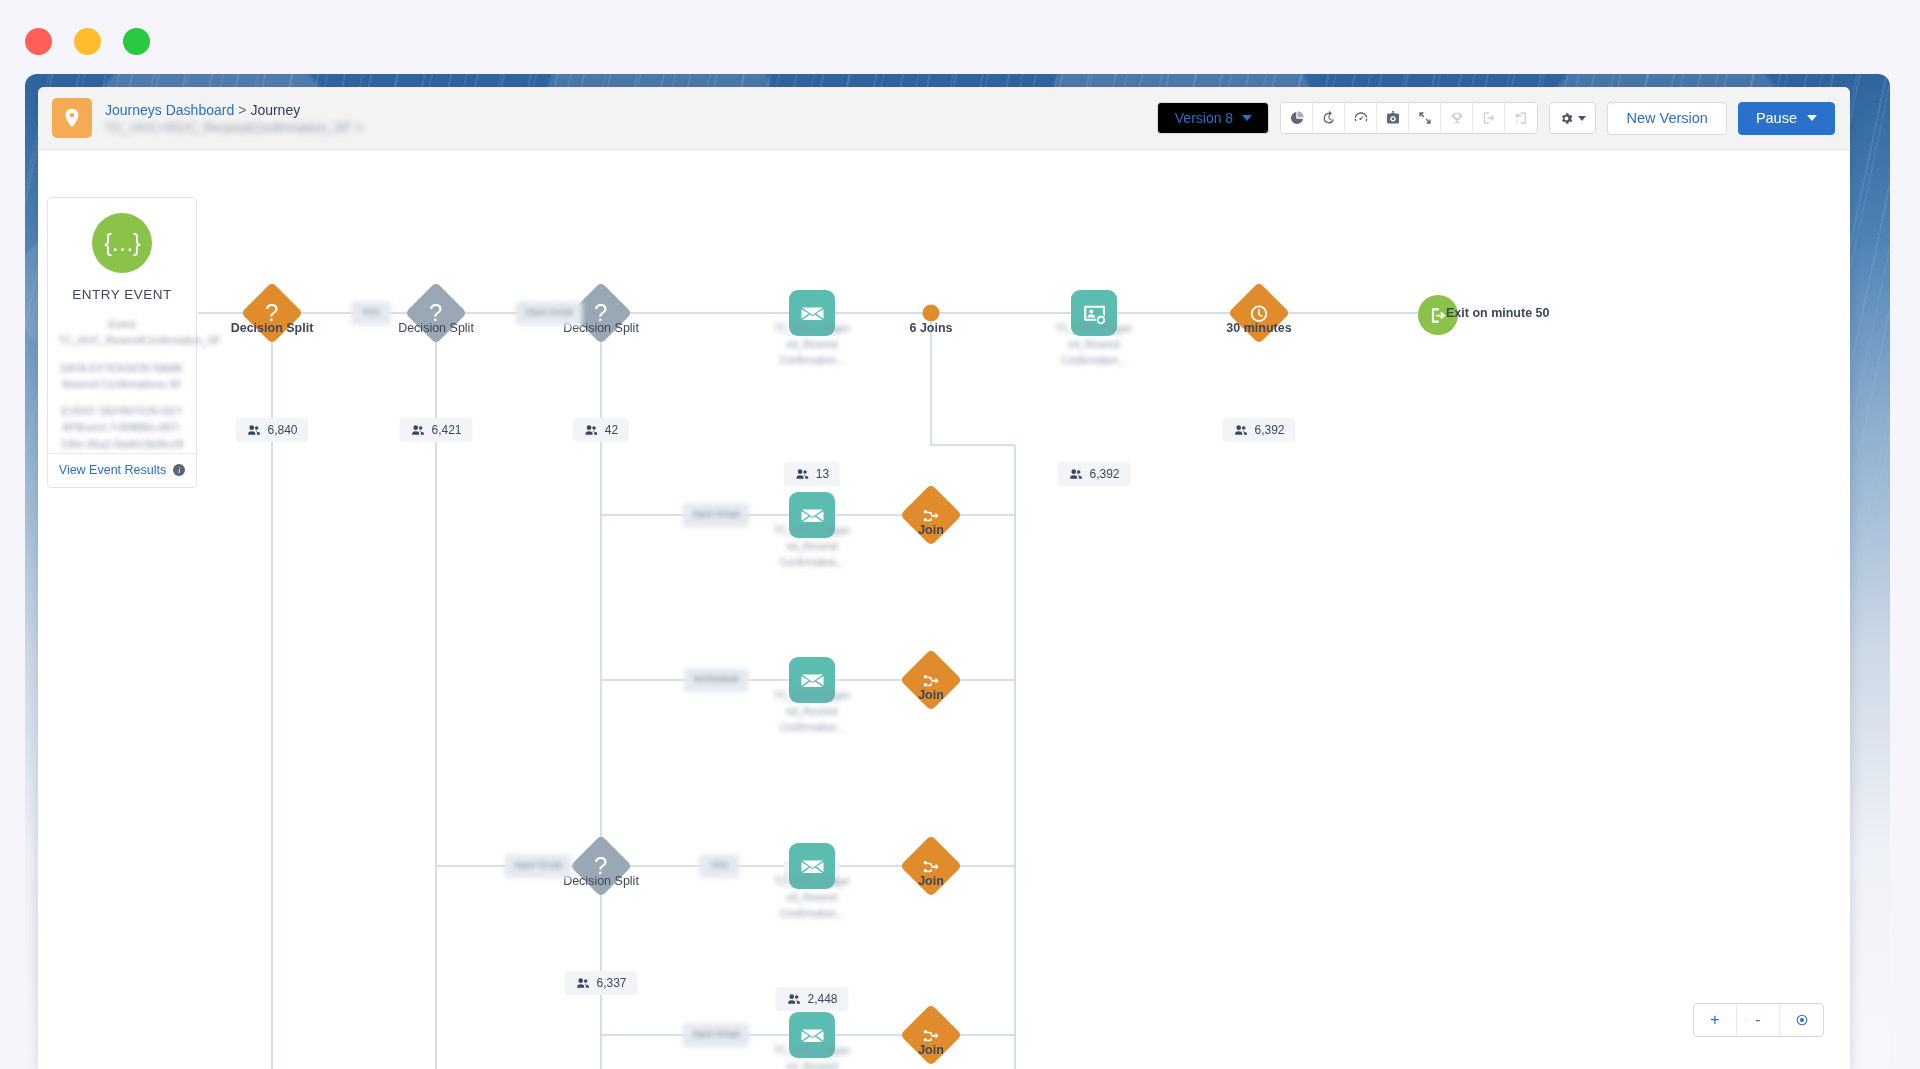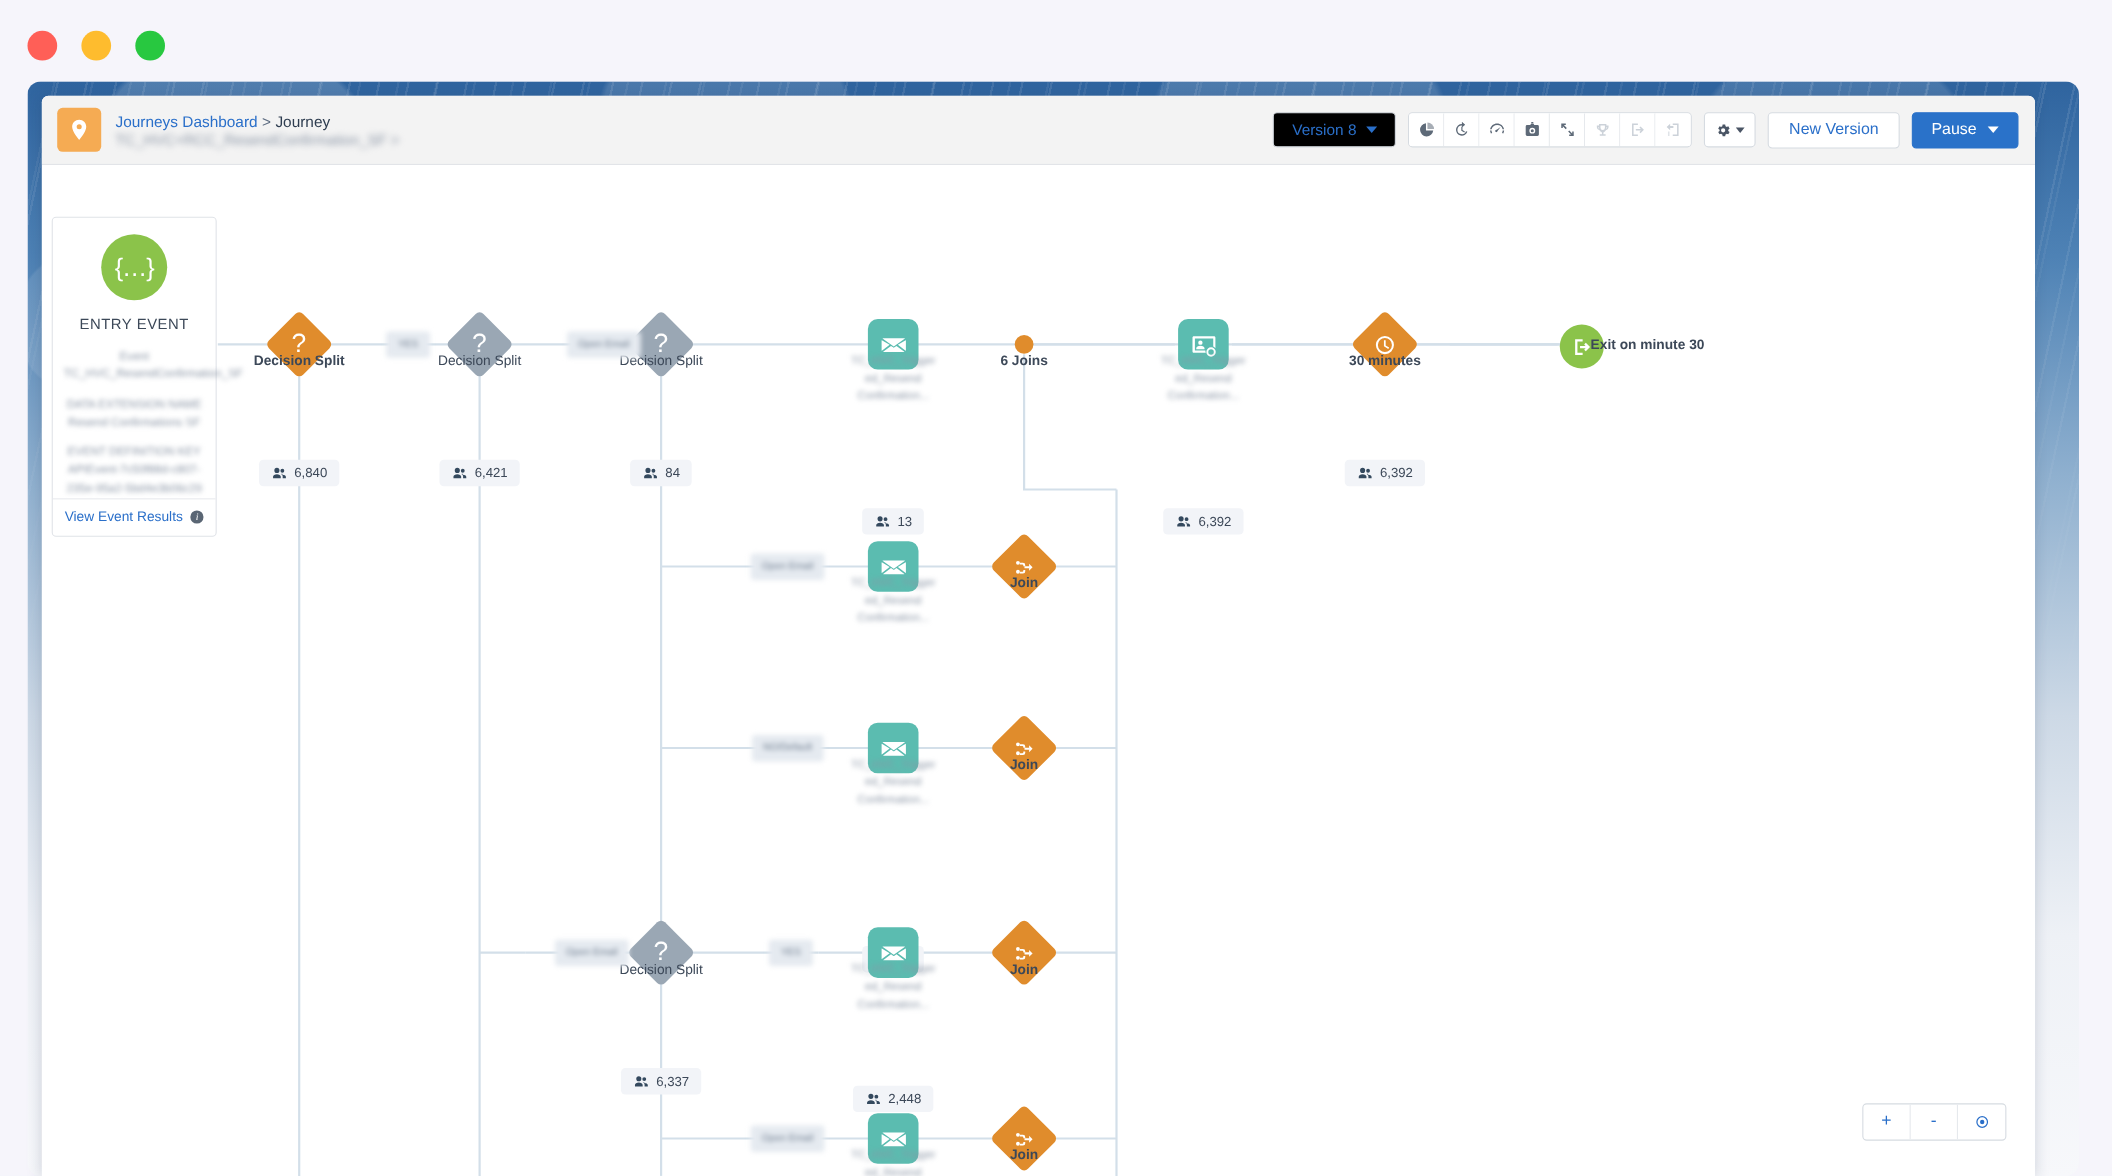--- a/index.html
+++ b/index.html
@@ -425,21 +425,21 @@
     <div class="node" style="left:563px; top:163px;">
       <div class="diamond d-gray">
           <span class="qmark">?</span>
         </div>
       <div class="node-label">Decision Split</div>
     </div>
     <div class="count-pill" style="left:563px; top:268px;">
       <svg viewBox="0 0 24 24">
           <path d="M9 12a4 4 0 1 0 0-8 4 4 0 0 0 0 8zm0 2c-3.3 0-6 1.6-6 3.6V20h12v-2.4c0-2-2.7-3.6-6-3.6zm8.5-2.5a3 3 0 1 0 0-6 3 3 0 0 0 0 6zm0 1.8c-.7 0-1.4.1-2 .3 1.5.9 2.5 2.2 2.5 3.6V20h5v-2.1c0-1.8-2.5-3.1-5.5-3.1z"></path>
         </svg>
-      <span>84</span>
+      <span>42</span>
     </div>
 
     <div class="node" style="left:563px; top:716px;">
       <div class="diamond d-gray">
           <span class="qmark">?</span>
         </div>
       <div class="node-label">Decision Split</div>
     </div>
     <div class="count-pill" style="left:563px; top:821px;">
       <svg viewBox="0 0 24 24">
@@ -609,21 +609,21 @@
       <span>6,392</span>
     </div>
 
     <div class="node" style="left:1400px; top:165px;">
       <div class="circle-green">
         <svg viewBox="0 0 24 24">
             <path d="M4.5 3.8h7.8v2.4H6.9v11.6h5.4v2.4H4.5V3.8z"></path>
             <path d="m15.6 7.6 4.4 4.4-4.4 4.4-1.7-1.7 1.5-1.5H9.6V11h5.8l-1.5-1.6 1.7-1.8z"></path>
           </svg>
       </div>
-      <div class="node-label side">Exit on minute 30</div>
+      <div class="node-label side">Exit on minute 50</div>
     </div>
 
     <div class="wire-pill" style="left:333px; top:163px;">YES</div>
     <div class="wire-pill" style="left:511px; top:163px;">Open
 Email</div>
     <div class="wire-pill" style="left:678px; top:365px;">Open
 Email</div>
     <div class="wire-pill" style="left:678px; top:530px;">NO/Default</div>
     <div class="wire-pill" style="left:500px; top:716px;">Open
 Email</div>

